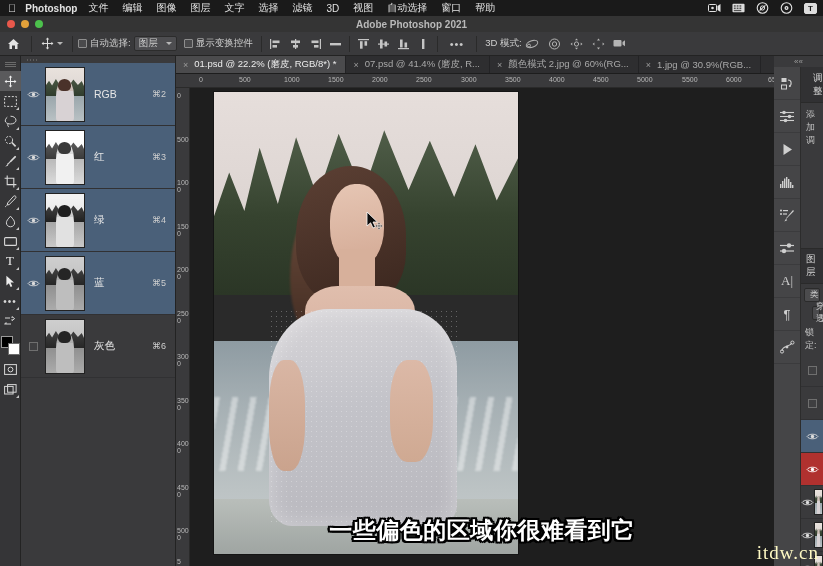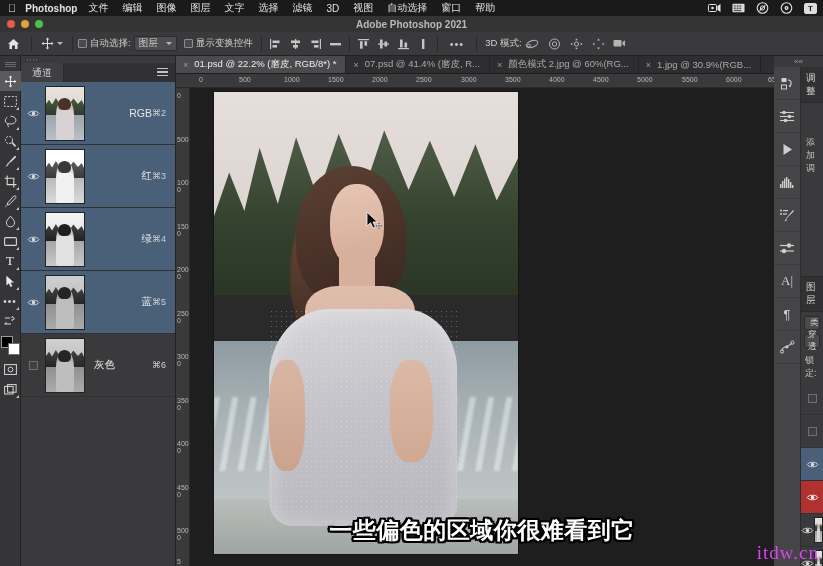--- a/index.html
+++ b/index.html
@@ -98,21 +98,21 @@
     padding: 0 11px; display: flex; align-items: center; font-size: 10px;
     color: #d6d6d6; background: #3f3f42; border-right: 1px solid #2b2b2b;
   }
   .ch-menu { position: absolute; right: 7px; top: 5px; width: 11px; height: 9px;
     background: repeating-linear-gradient(to bottom, #c2c2c2 0 1.5px, transparent 1.5px 3.5px); }
   .ch-list { background: #3a3a3c; }
   .ch-row {
     height: 63px; display: flex; align-items: center; position: relative;
     border-bottom: 1px solid #313133;
   }
-  .ch-row.active { background: #4a6079; text-align: right; }
+  .ch-row.active { background: #4a6079; }
   .ch-eye { width: 24px; display: flex; align-items: center; justify-content: center; }
   .eye-g { width: 13px; height: 9px; }
   .ch-thumb { width: 40px; height: 55px; border: 1px solid #222; overflow: hidden; position: relative; background: #8d8d8d; }
   .ch-name { flex: 1; padding-left: 9px; font-size: 10.5px; color: #e6e6e6; }
   .ch-key { font-size: 9px; color: #cfcfcf; padding-right: 9px; }
   .ch-box { width: 9px; height: 9px; border: 1px solid #6f6f6f; background: #3f3f41; }
 
   
   .tn { position: absolute; inset: 0; }
   .tn .sky { position: absolute; left: 0; top: 0; right: 0; height: 46%; background: linear-gradient(180deg,#e9e2dd,#dcd6d2); }
@@ -180,36 +180,36 @@
   .cursor-move { position: absolute; left: 176px; top: 124px; width: 16px; height: 18px; }
 
   .subtitle {
     position: absolute; left: 0; right: 0; bottom: 20px; text-align: center;
     font-size: 23px; font-weight: bold; color: #ffffff; letter-spacing: .5px;
     font-family: "DejaVu Sans", "Liberation Sans", sans-serif;
     text-shadow: -2px -2px 0 #000, 2px -2px 0 #000, -2px 2px 0 #000, 2px 2px 0 #000,
                  0 -2.4px 0 #000, 0 2.4px 0 #000, -2.4px 0 0 #000, 2.4px 0 0 #000;
   }
   .watermark {
-    position: absolute; right: 4px; bottom: 2px; font-size: 19px; color: #d946ef;
+    position: absolute; right: 4px; bottom: 2px; font-size: 19px; color: #fef9c3;
     font-family: "Liberation Serif", serif; letter-spacing: 1px;
   }
 
   
   .rdock { position: absolute; top: 56px; left: 774px; width: 49px; height: 510px; background: #3a3a3c; }
   .rcollapse { height: 11px; color: #9d9d9d; font-size: 8px; text-align: center; line-height: 11px; }
   .ricons { position: absolute; top: 11px; left: 0; width: 27px; bottom: 0; background: #454547; border-right: 1px solid #2c2c2c; }
   .ricon { height: 33px; display: flex; align-items: center; justify-content: center; color: #cfcfcf; font-size: 12px; border-bottom: 1px solid #3b3b3d; }
   .rpanels { position: absolute; top: 11px; left: 27px; right: 0; bottom: 0; background: #3a3a3c; }
-  .rp-head { font-size: 9.5px; color: #d6d6d6; padding: 5px 4px 4px 5px; background: #313133; border-bottom: 1px solid #2a2a2a; }
-  .rp-body { font-size: 9px; color: #c0c0c0; padding: 5px; margin-top: 28px; }
+  .rp-head { font-size: 9.5px; color: #d6d6d6; padding: 5px 4px 4px 12px; background: #313133; border-bottom: 1px solid #2a2a2a; }
+  .rp-body { font-size: 9px; color: #c0c0c0; padding: 5px; }
   .rp-sub { background: #313133; font-size: 9.5px; color: #d6d6d6; padding: 4px 5px; border-top: 1px solid #2a2a2a; border-bottom: 1px solid #2a2a2a; }
   .rp-search { margin: 4px 3px; height: 14px; background: #4b4b4d; border: 1px solid #2b2b2b; border-radius: 2px;
     display: flex; align-items: center; gap: 2px; padding: 0 3px; font-size: 8.5px; color: #cfcfcf; }
-  .rp-blend { margin: 4px 3px; height: 14px; background: #4b4b4d; border: 1px solid #2b2b2b; border-radius: 2px;
+  .rp-blend { margin: 4px 11px; height: 14px; background: #4b4b4d; border: 1px solid #2b2b2b; border-radius: 2px;
     display: flex; align-items: center; padding: 0 3px; font-size: 8.5px; color: #d8d8d8; }
   .rp-lock { font-size: 9px; color: #c6c6c6; padding: 2px 4px; }
   .lrow { height: 33px; display: flex; align-items: center; border-bottom: 1px solid #313133; position: relative; }
   .lrow.sel { background: #4a6079; }
   .lrow.red { background: #b0312f; }
   .lrow .leye { width: 22px; display: flex; align-items: center; justify-content: center; }
   .lrow .lbox { width: 9px; height: 9px; border: 1px solid #6f6f6f; background: #3f3f41; margin: auto; }
   .lrow .lth { width: 20px; height: 26px; border: 1px solid #222; overflow: hidden; position: relative; background: #8d8d8d; }
 </style>
 </head>
@@ -493,24 +493,20 @@
       <svg width="13" height="11" viewBox="0 0 13 11">
           <rect x="0.6" y="2.4" width="8.5" height="7.6" fill="none" stroke="#d8d8d8" stroke-width="1"></rect>
           <rect x="3.6" y="0.6" width="8.5" height="7.6" fill="none" stroke="#d8d8d8" stroke-width="1"></rect>
         </svg>
       <span class="tri"></span>
     </div>
   </div>
 
   <div class="chpanel">
     <div class="ch-grip"></div>
-    <div class="ch-tabrow">
-      <div class="ch-tab">通道</div>
-      <div class="ch-menu"></div>
-    </div>
     <div class="ch-list">
 
       <div class="ch-row active">
         <div class="ch-eye">
           <svg class="eye-g" viewBox="0 0 14 10">
               <path d="M1 5 C3 1.6 11 1.6 13 5 C11 8.4 3 8.4 1 5 Z" fill="none" stroke="#dcdcdc" stroke-width="1"></path>
               <circle cx="7" cy="5" r="1.9" fill="#dcdcdc"></circle>
             </svg>
         </div>
         <div class="ch-thumb">

